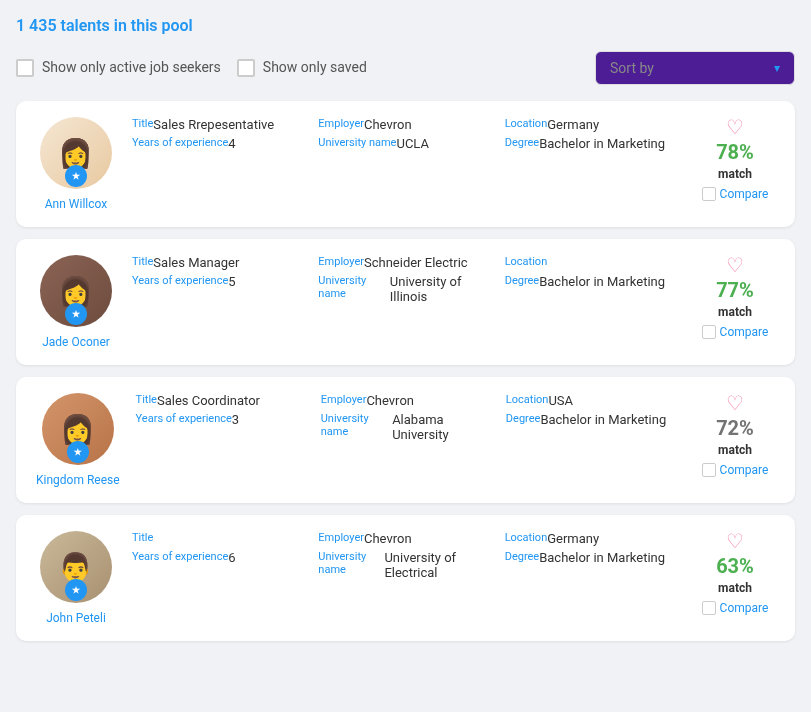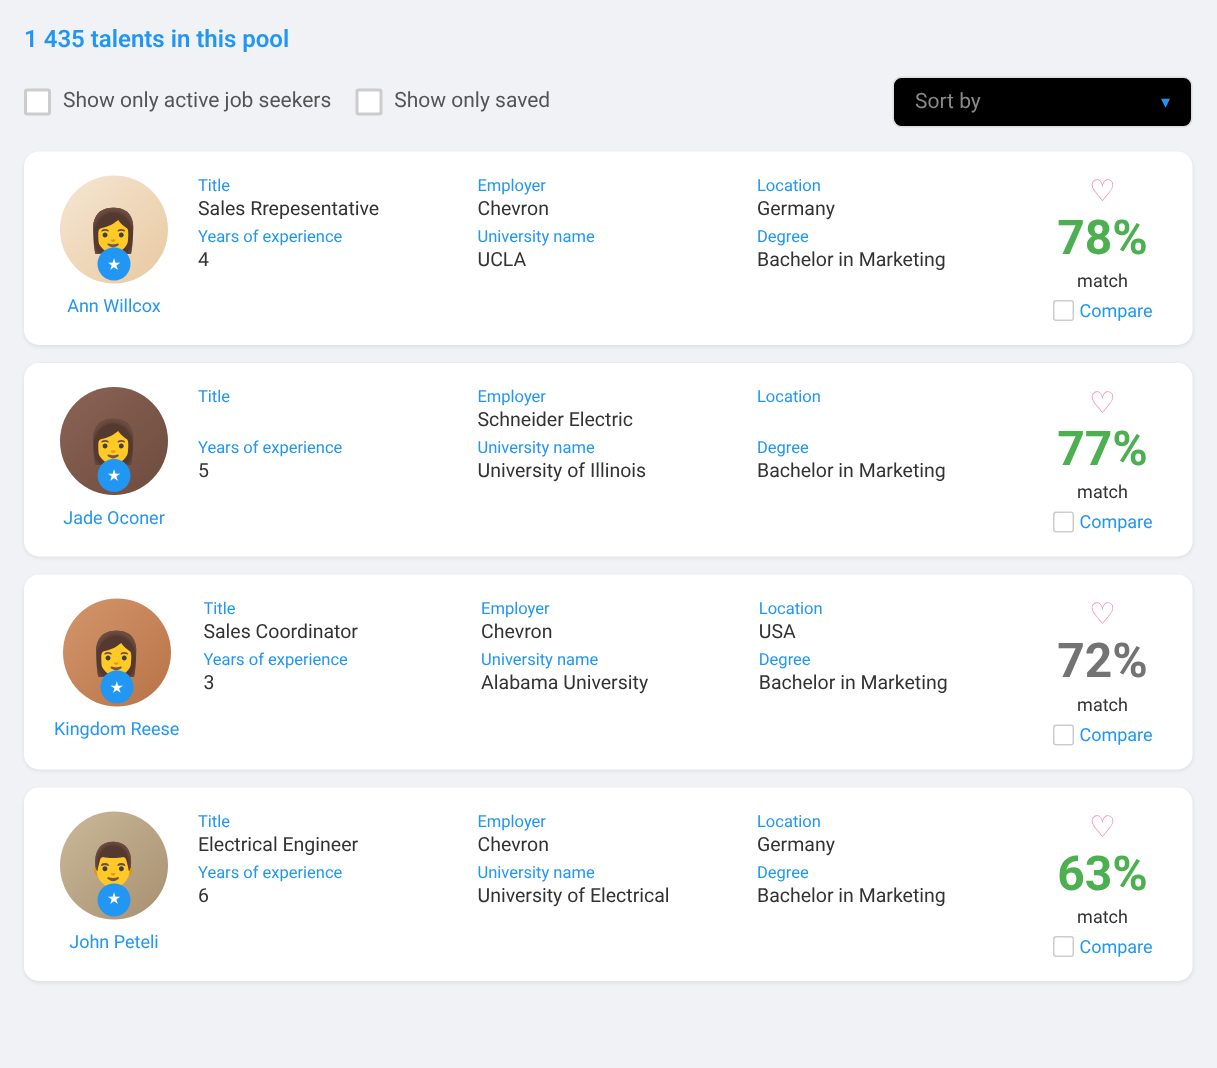--- a/index.html
+++ b/index.html
@@ -47,21 +47,21 @@
     }
     .checkbox-label {
       font-size: 14px;
       color: #555;
       white-space: nowrap;
     }
     .sort-dropdown {
       margin-left: auto;
       display: flex;
       align-items: center;
-      background: #000000;
+      background: #4c1d95;
       border: 1px solid #ddd;
       border-radius: 6px;
       padding: 8px 14px;
       min-width: 200px;
       cursor: pointer;
       gap: 8px;
     }
     .sort-label {
       font-size: 14px;
       color: #888;
@@ -122,21 +122,21 @@
       cursor: pointer;
     }
     .talent-info {
       flex: 1;
       display: grid;
       grid-template-columns: 1fr 1fr 1fr;
       gap: 4px 12px;
     }
     .info-group {
       display: flex;
-      flex-direction: column;
+      flex-direction: row;
     }
     .info-label {
       font-size: 11px;
       color: #2196f3;
       margin-bottom: 2px;
       font-weight: 400;
     }
     .info-value {
       font-size: 13px;
       color: #333;
@@ -148,29 +148,29 @@
       min-width: 80px;
       gap: 4px;
     }
     .heart-icon {
       font-size: 20px;
       color: #f48fb1;
       cursor: pointer;
       line-height: 1;
     }
     .match-percent {
-      font-size: 32px;
+      font-size: 20px;
       font-weight: 700;
       line-height: 1.1;
       text-align: right;
     }
     .match-text {
       font-size: 12px;
       color: #333;
-      font-weight: 400;
+      font-weight: 700;
     }
     .compare-row {
       display: flex;
       align-items: center;
       gap: 4px;
       margin-top: 2px;
     }
     .compare-checkbox {
       width: 14px;
       height: 14px;
@@ -285,20 +285,21 @@
         <div class="avatar-face">👩</div>
         <div class="avatar-badge">
           <span class="avatar-badge-text">★</span>
         </div>
       </div>
       <div class="talent-name">Jade Oconer</div>
     </div>
     <div class="talent-info">
       <div class="info-group">
         <span class="info-label">Title</span>
+        <span class="info-value">Sales Manager</span>
       </div>
       <div class="info-group">
         <span class="info-label">Employer</span>
         <span class="info-value">Schneider Electric</span>
       </div>
       <div class="info-group">
         <span class="info-label">Location</span>
       </div>
       <div class="info-group">
         <span class="info-label">Years of experience</span>
@@ -375,21 +376,20 @@
         <div class="avatar-face">👨</div>
         <div class="avatar-badge">
           <span class="avatar-badge-text">★</span>
         </div>
       </div>
       <div class="talent-name">John Peteli</div>
     </div>
     <div class="talent-info">
       <div class="info-group">
         <span class="info-label">Title</span>
-        <span class="info-value">Electrical Engineer</span>
       </div>
       <div class="info-group">
         <span class="info-label">Employer</span>
         <span class="info-value">Chevron</span>
       </div>
       <div class="info-group">
         <span class="info-label">Location</span>
         <span class="info-value">Germany</span>
       </div>
       <div class="info-group">

